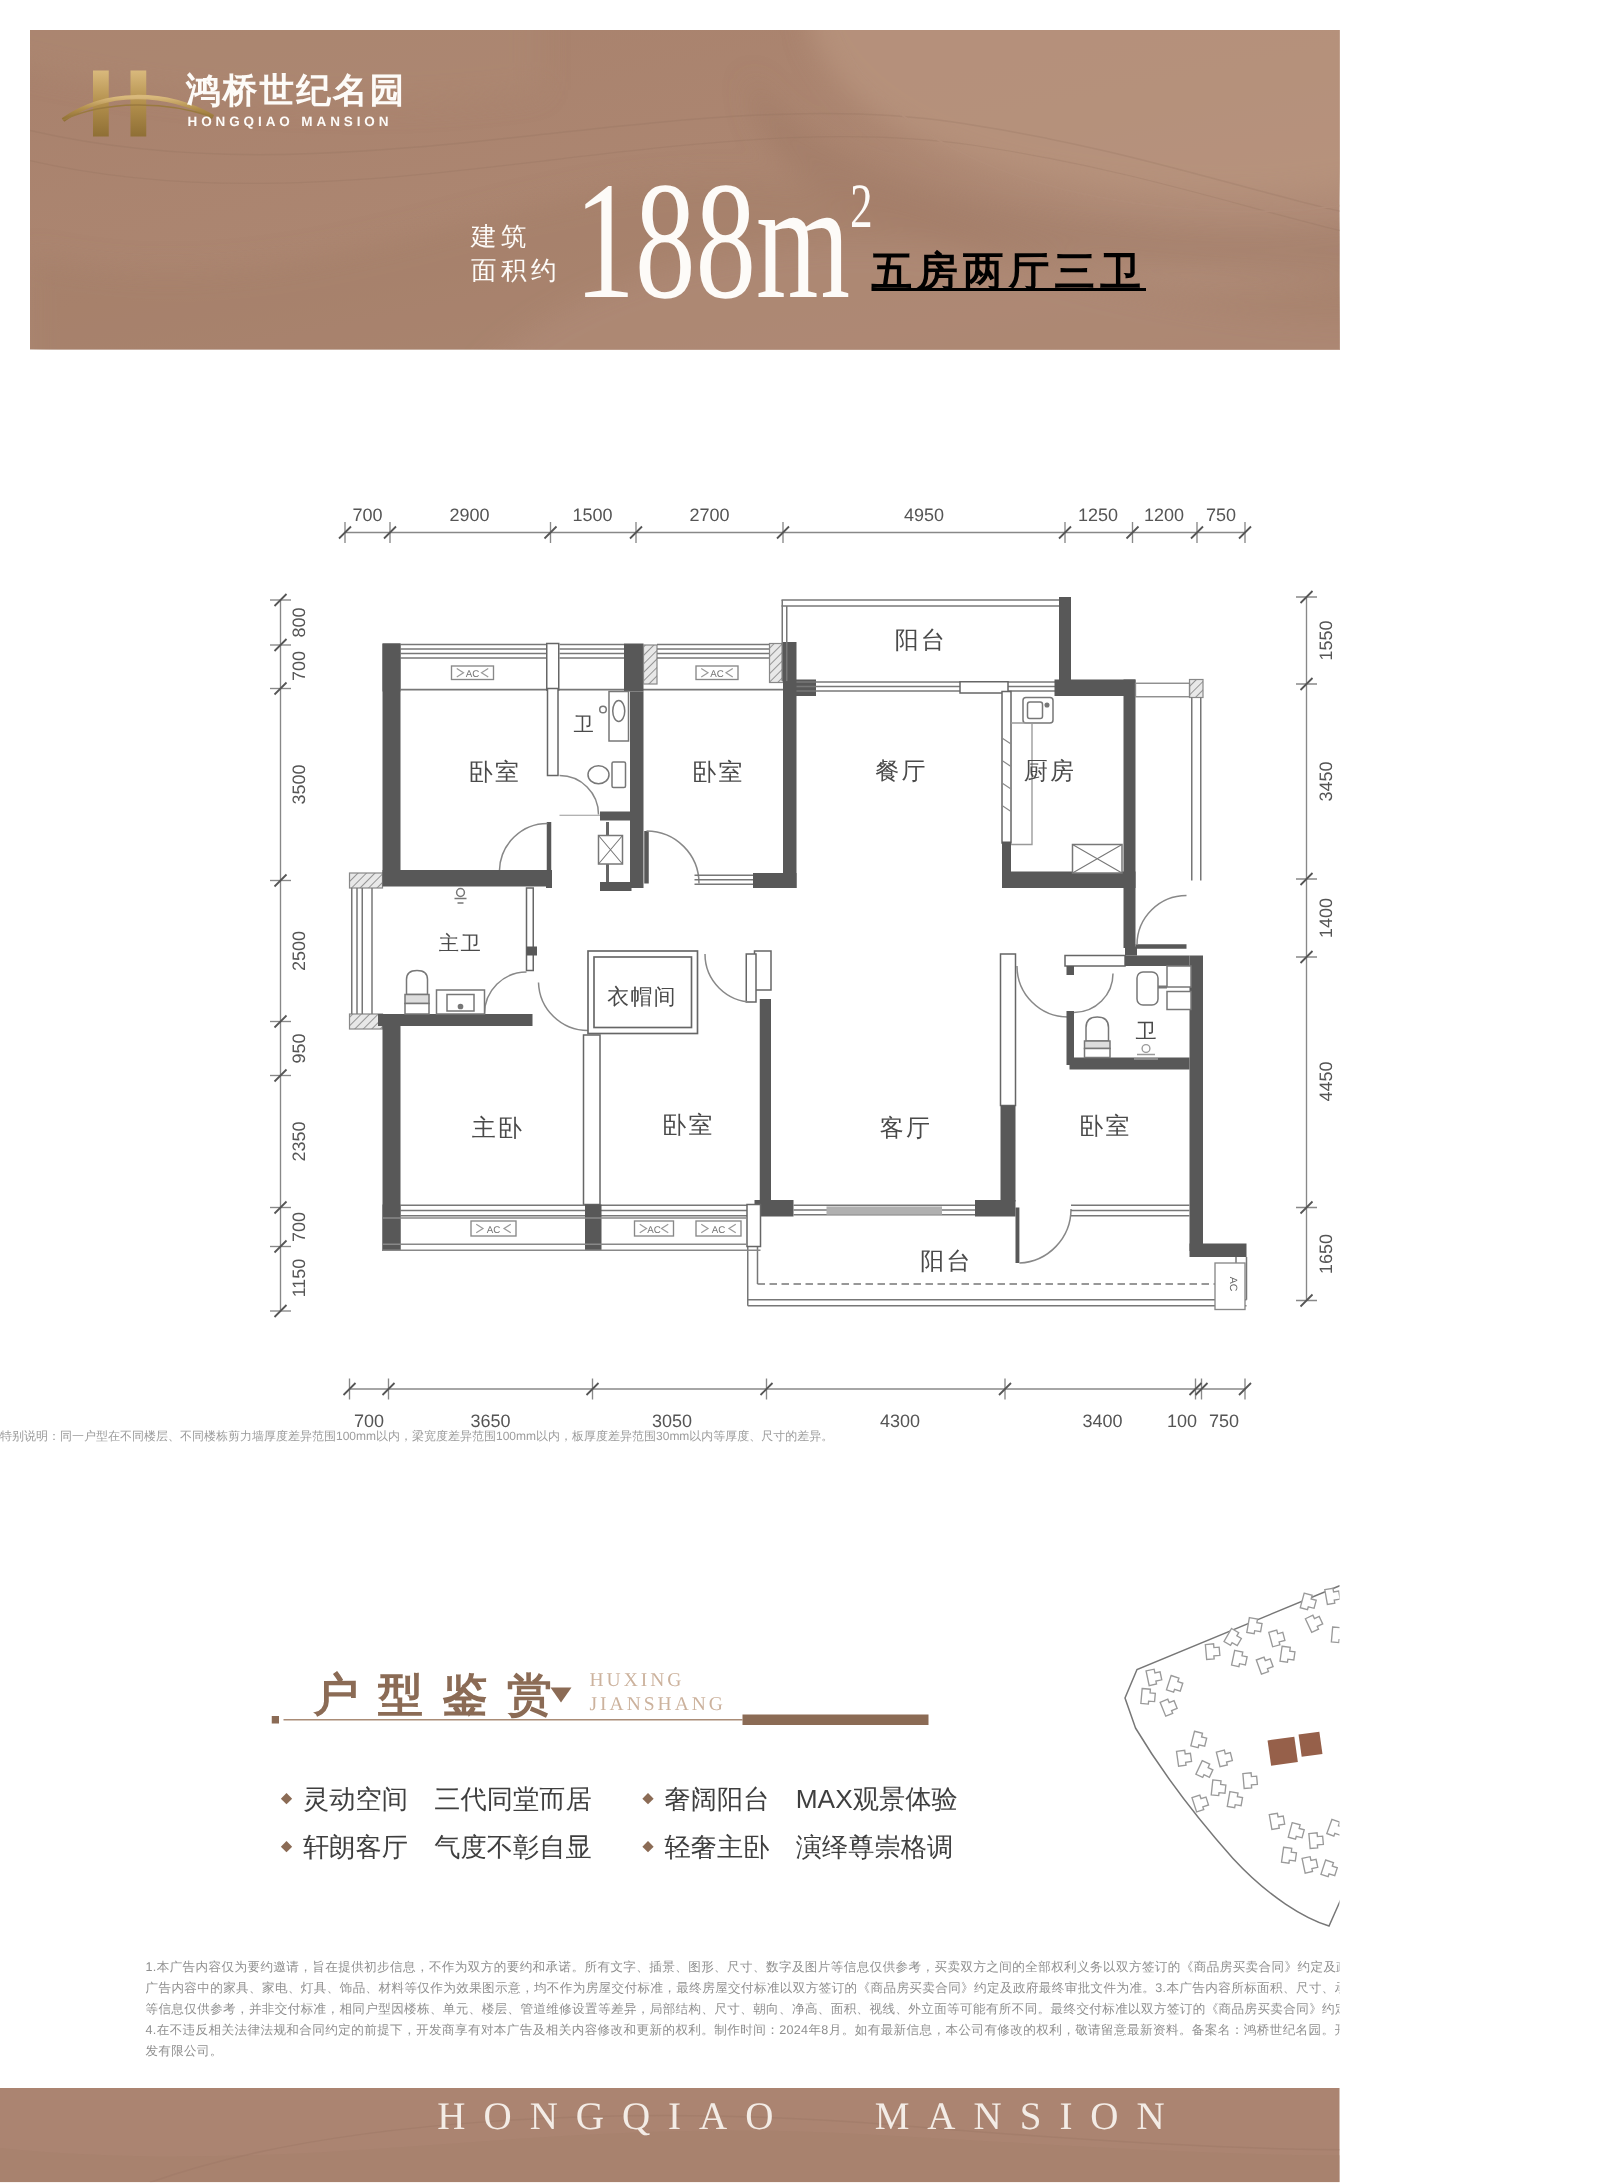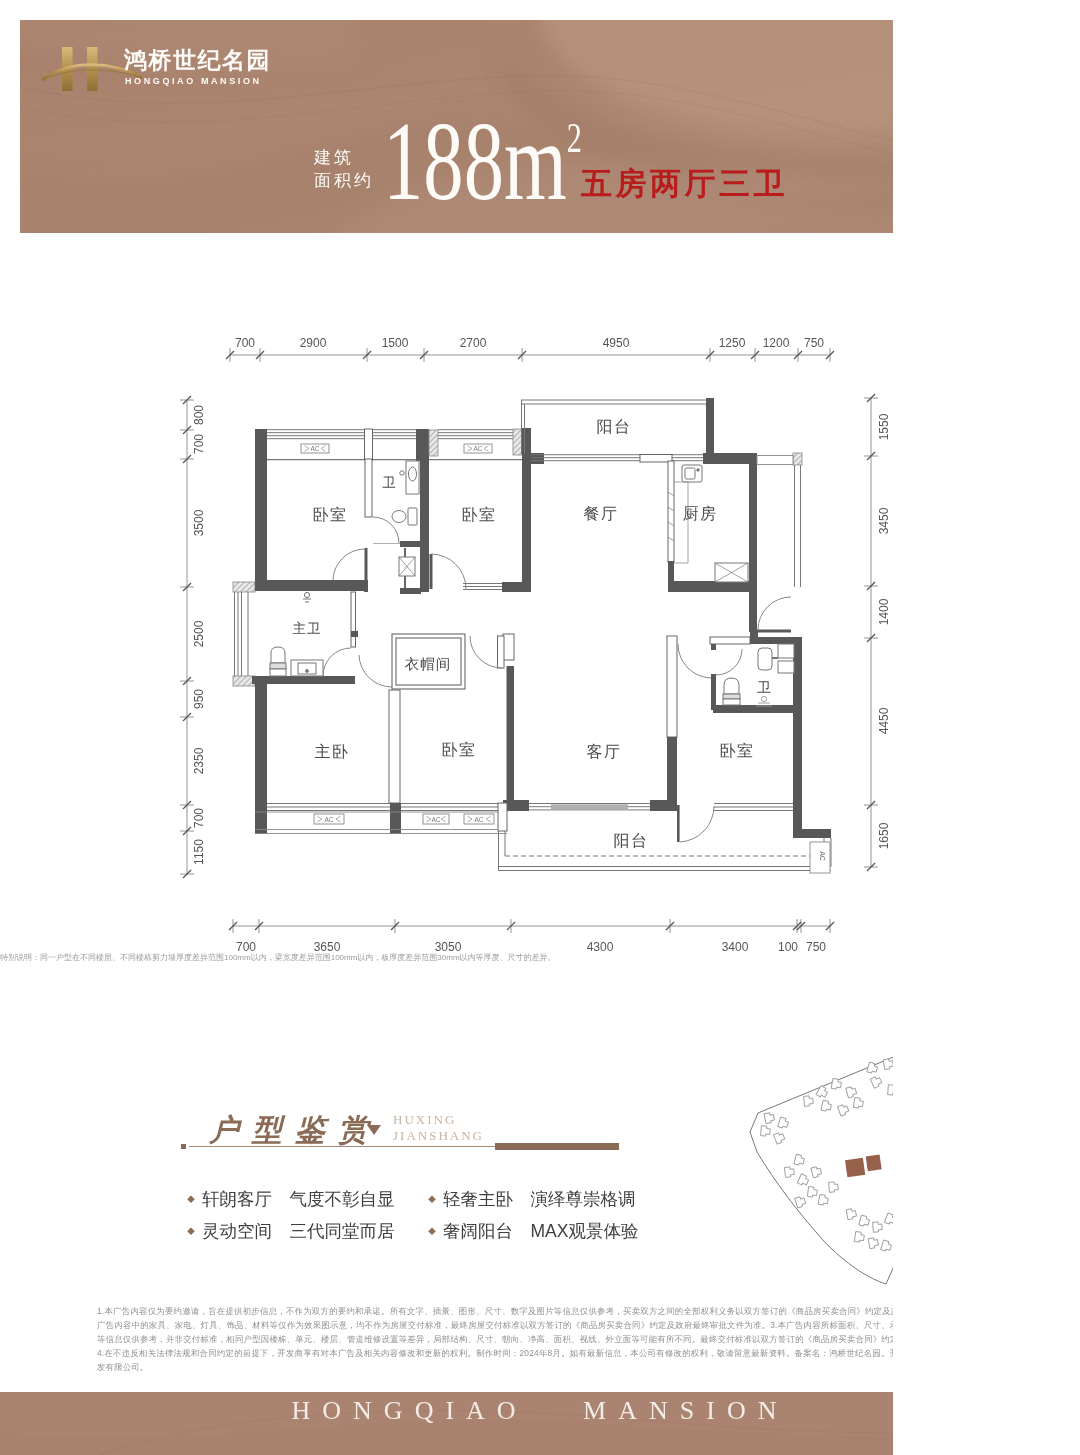--- a/index.html
+++ b/index.html
@@ -5,23 +5,23 @@
 <style>
   html,body{margin:0;padding:0;background:#fff;}
   .page{-webkit-font-smoothing:antialiased;position:relative;width:893px;height:1455px;background:#ffffff;overflow:hidden;font-family:"Liberation Sans",sans-serif;}
   .hdr{position:absolute;left:20px;top:20px;width:1040px;height:213px;}
   .ftr{position:absolute;left:0;top:1392px;width:1080px;height:63px;}
   .logo-cn{position:absolute;left:124px;top:45px;color:#fdfbf8;font-size:23px;font-weight:bold;letter-spacing:1.5px;}
   .logo-en{position:absolute;left:125px;top:76px;color:#fdfbf8;font-size:9px;font-weight:bold;letter-spacing:2.6px;}
   .area-label{position:absolute;left:314px;top:146px;color:#fdfbf8;font-size:17px;letter-spacing:3px;line-height:23px;}
   .area-num{position:absolute;left:383px;top:82px;color:#fdfbf8;font-family:"Liberation Serif",serif;font-size:112px;line-height:112px;transform:scaleX(0.72);transform-origin:0 0;white-space:nowrap;}
   .area-sup{font-size:42px;vertical-align:47px;}
-  .area-desc{position:absolute;left:581px;top:163px;color:#b91c1c;font-size:31px;font-weight:bold;letter-spacing:3.5px;}
+  .area-desc{position:absolute;left:581px;top:163px;color:#000000;font-size:27px;font-weight:bold;letter-spacing:3.5px;text-decoration:underline;}
   .note{position:absolute;left:0;top:952px;width:1080px;text-align:left;color:#9b9b9b;font-size:8px;letter-spacing:0;}
-  .sec-title{position:absolute;left:209px;top:1110px;color:#8b6b55;font-size:30px;font-weight:bold;letter-spacing:13px;font-style:italic;}
+  .sec-title{position:absolute;left:209px;top:1110px;color:#8b6b55;font-size:30px;font-weight:bold;letter-spacing:13px;}
   .sec-en{position:absolute;left:393px;top:1112px;color:#ccb29d;font-family:"Liberation Serif",serif;font-size:13px;letter-spacing:2px;line-height:16px;}
   .bullets{position:absolute;left:187px;top:1187px;width:620px;color:#3f3f3f;font-size:17.5px;white-space:nowrap;}
   .col2{position:absolute;left:241px;}
   .brow{height:32px;position:relative;}
   .bdi{color:#8b6b55;font-size:8px;position:relative;top:-3px;margin-right:7px;}
   .ftxt{position:absolute;left:0;top:1396px;width:1080px;text-align:center;color:#f3ece6;font-family:"Liberation Serif",serif;font-size:26px;letter-spacing:12px;}
   .disc{position:absolute;left:85px;top:1304px;width:905px;color:#8f8f8f;font-size:8.4px;line-height:14px;text-align:justify;letter-spacing:0.2px;margin-left:12px;}
 </style>
 </head>
 <body>
@@ -586,22 +586,22 @@
 
   <div class="sec-en">HUXING<br>JIANSHANG</div>
 
   <svg style="position:absolute;left:181px;top:1142px;" width="440" height="12" viewBox="0 0 440 12">
     <rect x="0" y="2" width="5" height="5" fill="#8b6b55"></rect>
     <rect x="8" y="4" width="306" height="1" fill="#a98c77"></rect>
     <rect x="314" y="1" width="124" height="7" fill="#8b6b55"></rect>
   </svg>
 
   <div class="bullets">
+    <div class="brow"><span class="bdi">◆</span>灵动空间　三代同堂而居<span class="col2"><span class="bdi">◆</span>奢阔阳台　MAX观景体验</span></div>
     <div class="brow"><span class="bdi">◆</span>轩朗客厅　气度不彰自显<span class="col2"><span class="bdi">◆</span>轻奢主卧　演绎尊崇格调</span></div>
-    <div class="brow"><span class="bdi">◆</span>灵动空间　三代同堂而居<span class="col2"><span class="bdi">◆</span>奢阔阳台　MAX观景体验</span></div>
   </div>
 
   <svg style="position:absolute;left:720px;top:1020px;" width="260" height="280" viewBox="720 1020 260 280">
     <defs>
       <g id="bldg">
           <path d="M -4,-5 L 1.5,-5 L 1.5,-2.5 L 5,-2.5 L 5,3 L 1,3 L 1,5 L -4,5 Z" fill="#fff" stroke="#9a9a9a" stroke-width="0.9"></path>
         </g>
     </defs>
 
     <path d="M 925,1044 L 758,1113 L 750,1132 L 757,1152 C 775,1182 798,1212 822,1239 C 846,1265 870,1279 886,1284 L 922,1203 L 919,1195 L 898,1186 Z" fill="#fff" stroke="#777" stroke-width="1"></path>

